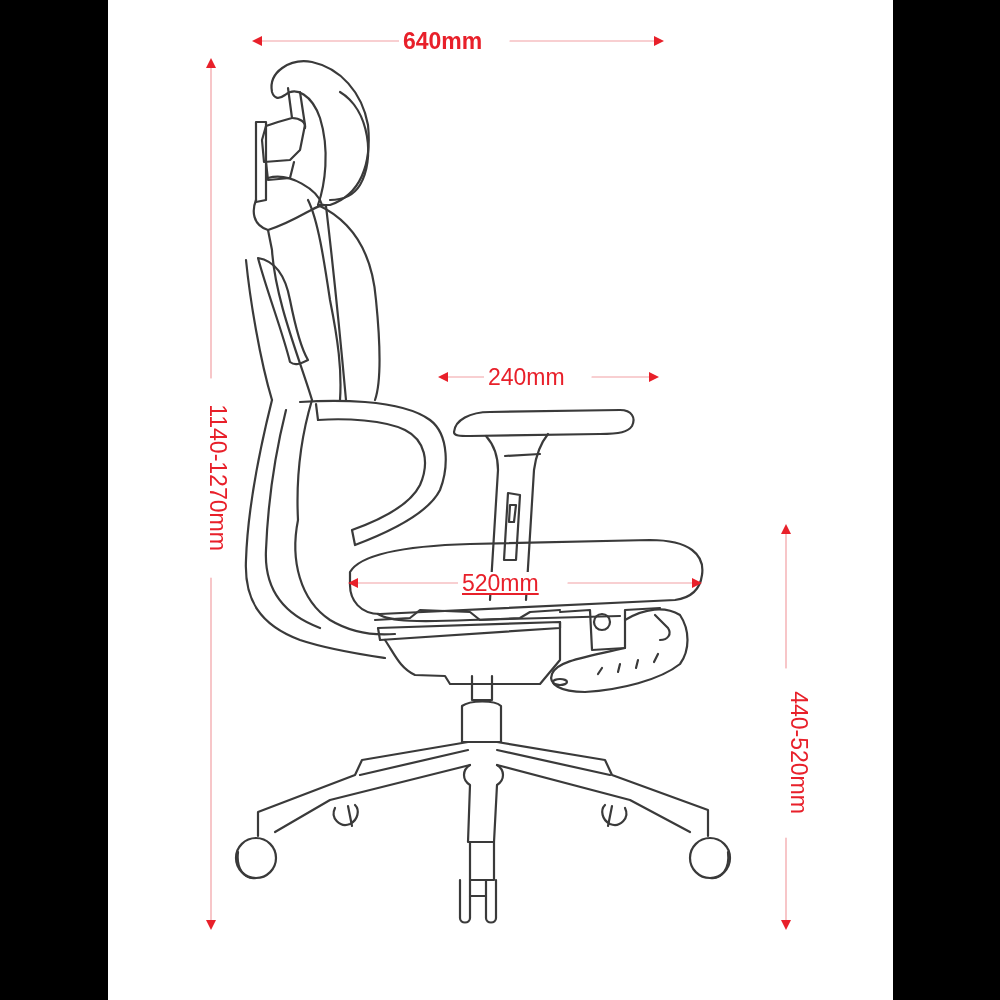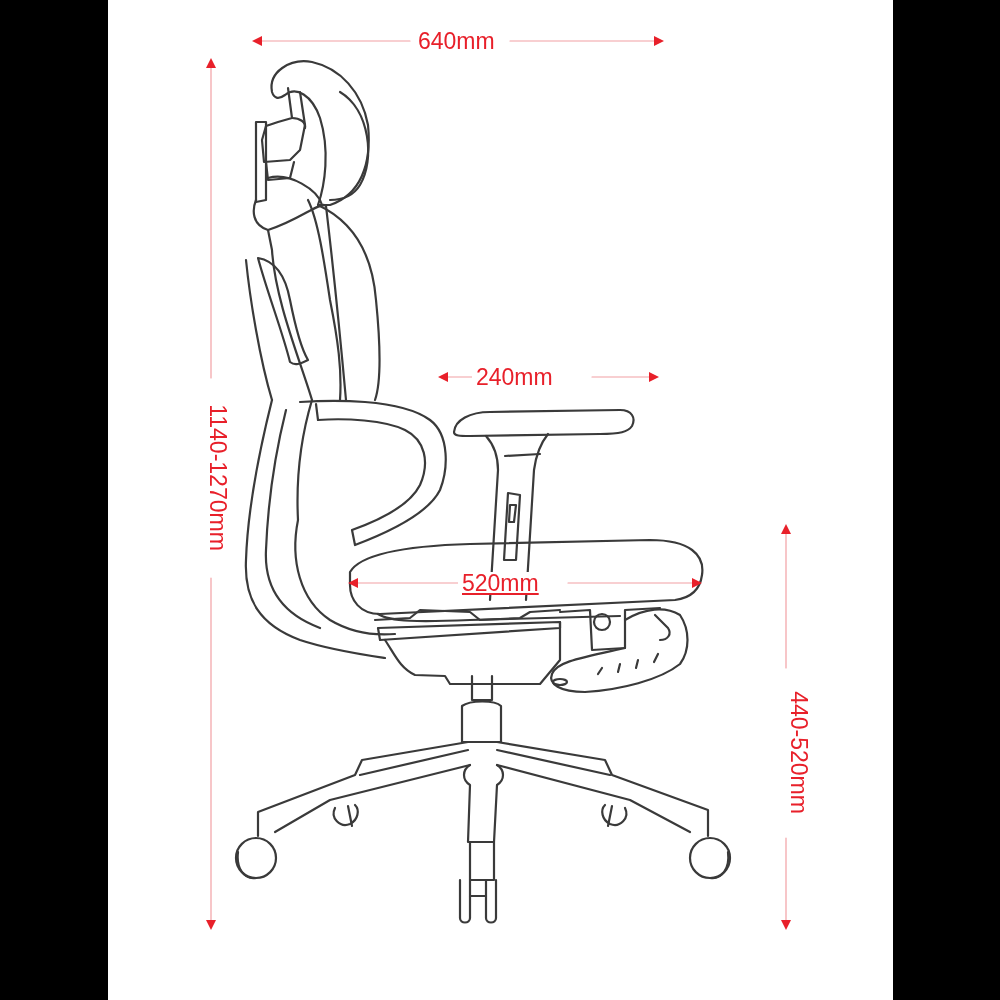--- a/index.html
+++ b/index.html
@@ -125,17 +125,17 @@
     <polygon points="659,377 649,372 649,382"></polygon>
     <polygon points="348,583 358,578 358,588"></polygon>
     <polygon points="702,583 692,578 692,588"></polygon>
     <polygon points="211,58 206,68 216,68"></polygon>
     <polygon points="211,930 206,920 216,920"></polygon>
     <polygon points="786,524 781,534 791,534"></polygon>
     <polygon points="786,930 781,920 791,920"></polygon>
   </g>
 </svg>
 
-<div class="dim-label" style="left:414px; top:30px;">640mm</div>
-<div class="dim-label" style="left:472px; top:366px;text-align:right;">240mm</div>
+<div class="dim-label" style="left:399px; top:30px;font-weight:bold;">640mm</div>
+<div class="dim-label" style="left:484px; top:366px;text-align:right;">240mm</div>
 <div class="dim-label" style="left:458px; top:572px;text-decoration:underline;">520mm</div>
 <div class="dim-label vertical" style="left:140px; top:466px;">1140-1270mm</div>
 <div class="dim-label vertical" style="left:733px; top:741px;">440-520mm</div>
 
 </body></html>

